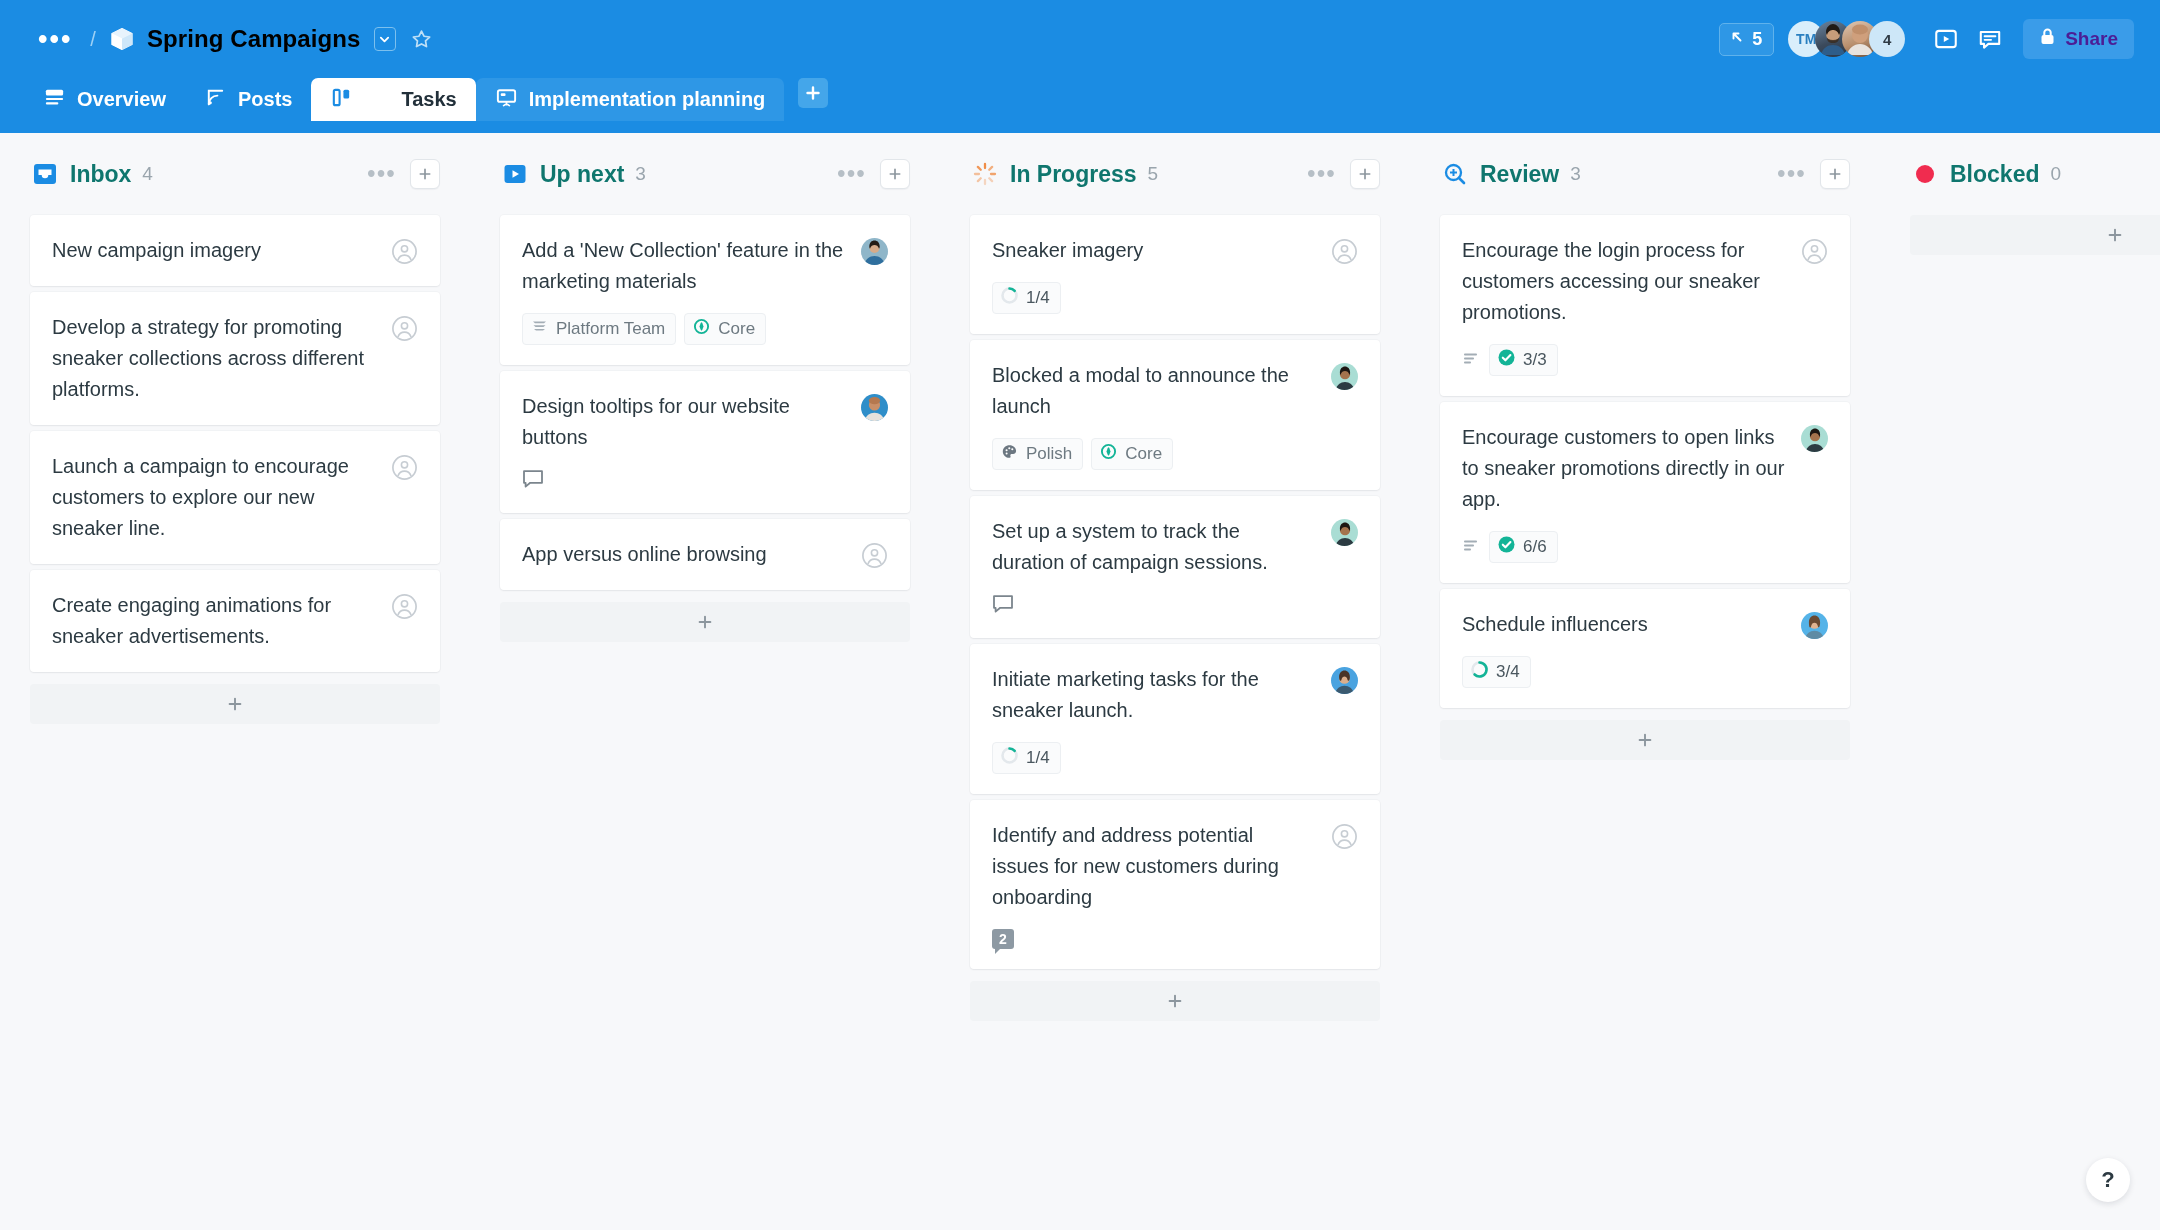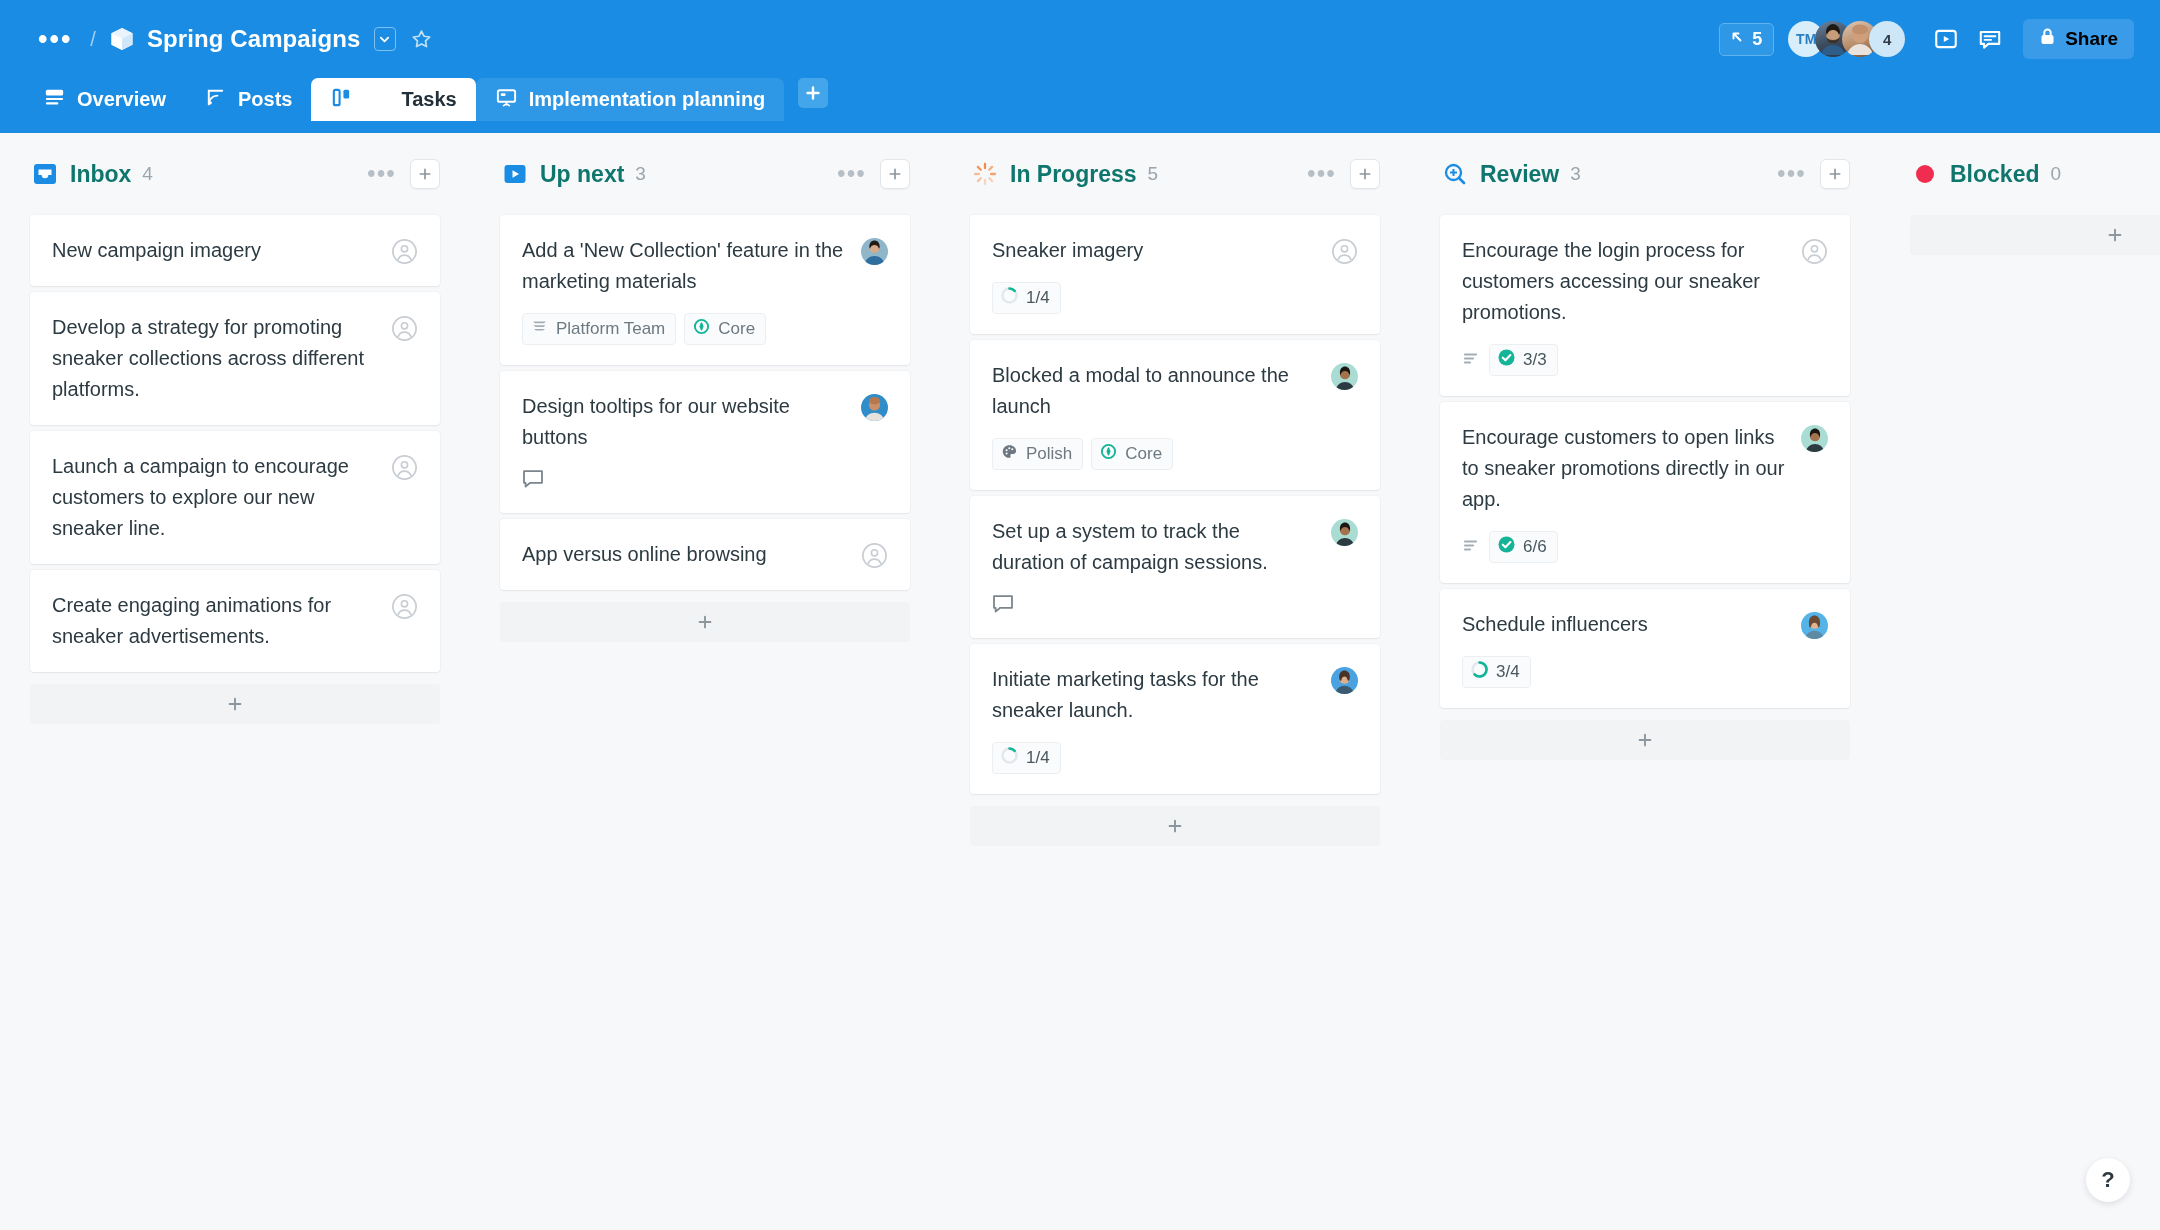--- a/index.html
+++ b/index.html
@@ -21,21 +21,21 @@
   }
   .tb-left { display: flex; align-items: center; gap: 0; flex: 1; }
   .dots-btn {
     color: #ffffff; font-size: 27px; line-height: 10px;
     letter-spacing: 2px; padding: 6px 8px; border-radius: 5px;
     cursor: pointer; font-weight: 700;
   }
   .slash { color: #9ed1f5; font-size: 20px; margin: 0 12px 0 10px; }
   .proj-cube { width: 28px; height: 28px; margin-right: 11px; display:block; }
   .proj-name {
-    color: #ffffff; font-size: 24px; font-weight: 700; letter-spacing: .1px; text-align: center;
+    color: #000000; font-size: 24px; font-weight: 700; letter-spacing: .1px; text-align: center;
   }
   .caret-box {
     width: 22px; height: 24px; border: 1.6px solid #7cc0ee; border-radius: 4px;
     margin-left: 13px; display: flex; align-items: center; justify-content: center;
     cursor: pointer;
   }
   .caret-box svg { width: 11px; height: 11px; }
   .star-btn { margin-left: 14px; cursor: pointer; display:flex; }
   .star-btn svg { width: 23px; height: 23px; }
 
@@ -68,21 +68,21 @@
     display: flex; align-items: center; justify-content: center;
     margin-left: 6px;
   }
   .icon-btn svg { width: 26px; height: 26px; }
   .share-btn {
     display: flex; align-items: center; gap: 9px;
     background: #3a9ce9; border-radius: 6px; padding: 8px 16px;
     margin-left: 14px; cursor: pointer;
   }
   .share-btn svg { width: 17px; height: 19px; }
-  .share-btn span { color: #000000; font-size: 19px; font-weight: 700; }
+  .share-btn span { color: #4c1d95; font-size: 19px; font-weight: 700; }
 
   
   .tabbar {
     height: 55px; background: #1b8ce3;
     display: flex; align-items: flex-start; padding-left: 24px;
     position: relative;
   }
   .tab {
     display: flex; align-items: center; gap: 11px;
     height: 43px; padding: 0 19px; border-radius: 7px 7px 0 0;
@@ -585,20 +585,35 @@
       <div class="meta">
             <span class="prog-chip">
             <span><svg viewBox="0 0 19 19" fill="none">
                   <circle cx="9.5" cy="9.5" r="7" stroke="#e3e8ec" stroke-width="2.6"></circle>
                   <path d="M9.5 2.5a7 7 0 0 1 5.2 2.3" stroke="#13b497" stroke-width="2.6" stroke-linecap="round"></path>
                 </svg></span>
             <span>1/4</span>
             </span>
           </div>
         </div>
+        <div class="card">
+      <div class="card-row">
+        <div class="card-title">Identify and address potential issues for new customers during onboarding</div>
+        <span class="card-av av-empty">
+              <svg viewBox="0 0 27 27" fill="none">
+                <circle cx="13.5" cy="13.5" r="11.6" stroke="#c7cdd3" stroke-width="1.7"></circle>
+                <circle cx="13.5" cy="10.8" r="3.1" stroke="#c7cdd3" stroke-width="1.6"></circle>
+                <path d="M6.9 22c1.2-3.2 3.7-4.9 6.6-4.9s5.4 1.7 6.6 4.9" stroke="#c7cdd3" stroke-width="1.6" fill="none"></path>
+              </svg>
+            </span>
+      </div>
+      <div class="meta">
+            <span class="count-bubble">2</span>
+          </div>
+        </div>
         <div class="add-card">
           <svg viewBox="0 0 16 16">
             <path d="M8 2.6v10.8M2.6 8h10.8" stroke="#8c969e" stroke-width="1.9" stroke-linecap="round"></path>
           </svg>
         </div>
       </div>
   </div>
     <div class="col">
     <div class="col-head">
       <span class="col-icon">

